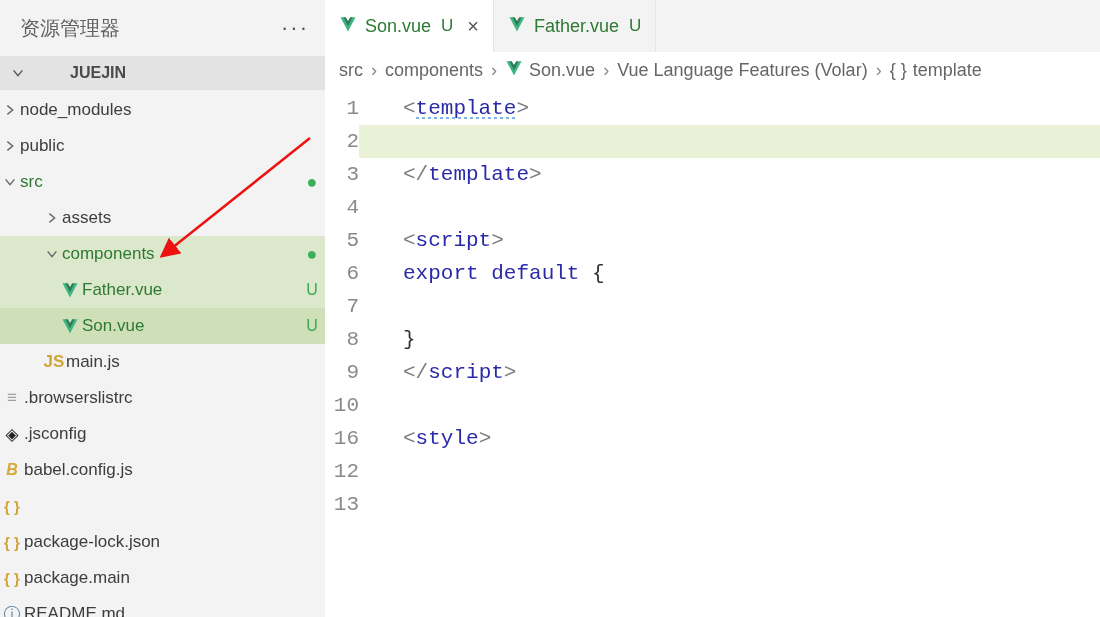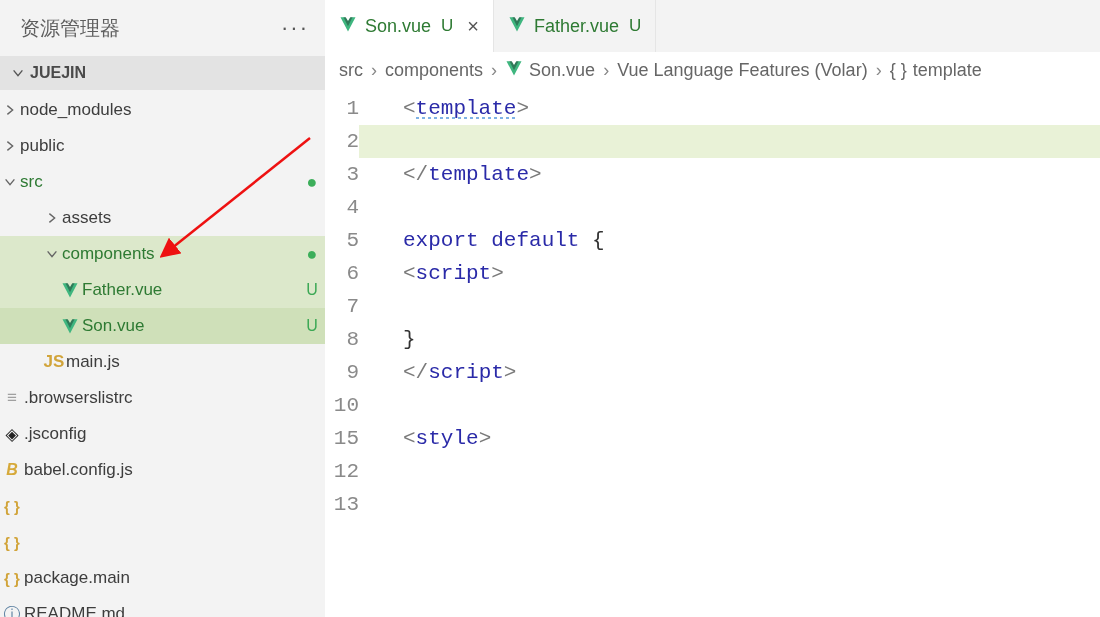--- a/index.html
+++ b/index.html
@@ -9,21 +9,21 @@
   .topstrip { height: 6px; background: linear-gradient(to bottom, #e6d3ef, #ece0f2); }
 
   .main { flex: 1; display: flex; }
 
   
   .sidebar { width: 325px; background: #f3f3f3; display: flex; flex-direction: column; }
   .sb-header { height: 56px; display: flex; align-items: center; justify-content: space-between; padding: 0 16px 0 20px; }
   .sb-title { color: #5f5f5f; font-size: 20px; }
   .more-dots { color: #555; font-size: 22px; letter-spacing: 2px; cursor: pointer; }
 
-  .root-row { height: 34px; display: flex; align-items: center; padding: 0 8px; background: #e3e3e3; }
+  .root-row { height: 34px; display: flex; align-items: center; padding: 0 8px; background: #e3e3e3; gap: 40px; }
   .chev { width: 20px; display: inline-flex; justify-content: center; color: #555; font-size: 14px; }
   .root-label { font-weight: 700; font-size: 16px; color: #4a4a4a; margin-left: 2px; }
 
   .tree { padding-top: 2px; }
   .row { height: 36px; display: flex; align-items: center; font-size: 17px; color: #3d3d3d; position: relative; cursor: pointer; }
   .row .label { flex: 1; white-space: nowrap; overflow: hidden; text-overflow: ellipsis; }
   .row .status { width: 26px; text-align: center; font-size: 16px; }
   .row .dot { width: 26px; text-align: center; color: #3cae5a; font-size: 18px; line-height: 1; }
   .row .ficon { width: 24px; display: inline-flex; justify-content: center; align-items: center; }
   .row.modified { background: #dce8cb; }
@@ -183,20 +183,21 @@
           <span class="ficon b-icon">B</span>
           <span class="label ">babel.config.js</span>
           <span class="status"></span>
         </div>
         <div class="row ind0">
           <span class="ficon braces-icon">{ }</span>
           <span class="status"></span>
         </div>
         <div class="row ind0">
           <span class="ficon braces-icon">{ }</span>
+          <span class="label ">package-lock.json</span>
           <span class="status"></span>
         </div>
         <div class="row ind0">
           <span class="ficon braces-icon">{ }</span>
           <span class="label ">package.main</span>
           <span class="status"></span>
         </div>
         <div class="row ind0">
           <span class="ficon info-icon">ⓘ</span>
           <span class="label ">README.md</span>
@@ -267,31 +268,31 @@
           <div>1</div>
           <div>2</div>
           <div>3</div>
           <div>4</div>
           <div>5</div>
           <div>6</div>
           <div>7</div>
           <div>8</div>
           <div>9</div>
           <div>10</div>
-          <div>15</div>
+          <div>16</div>
           <div>12</div>
           <div>13</div>
         </div>
       <div class="lines" id="lines">
           <div class="line"><span class="tok-angle">&lt;</span><span class="tok-tag squiggle">template</span><span class="tok-angle">&gt;</span></div>
           <div class="line hl"></div>
           <div class="line"><span class="tok-angle">&lt;/</span><span class="tok-tag">template</span><span class="tok-angle">&gt;</span></div>
           <div class="line"></div>
+          <div class="line"><span class="tok-angle">&lt;</span><span class="tok-tag">script</span><span class="tok-angle">&gt;</span></div>
           <div class="line"><span class="tok-kw">export</span> <span class="tok-kw">default</span> <span class="tok-plain">{</span></div>
-          <div class="line"><span class="tok-angle">&lt;</span><span class="tok-tag">script</span><span class="tok-angle">&gt;</span></div>
           <div class="line"></div>
           <div class="line"><span class="tok-plain">}</span></div>
           <div class="line"><span class="tok-angle">&lt;/</span><span class="tok-tag">script</span><span class="tok-angle">&gt;</span></div>
           <div class="line"></div>
           <div class="line"><span class="tok-angle">&lt;</span><span class="tok-tag">style</span><span class="tok-angle">&gt;</span></div>
           <div class="line"></div>
         </div>
     </div>
   </div>
 

